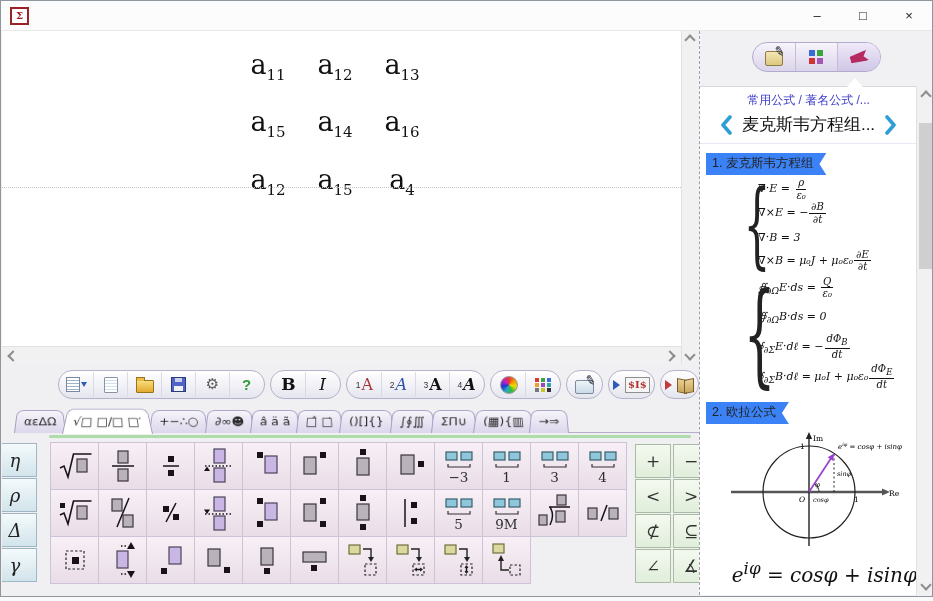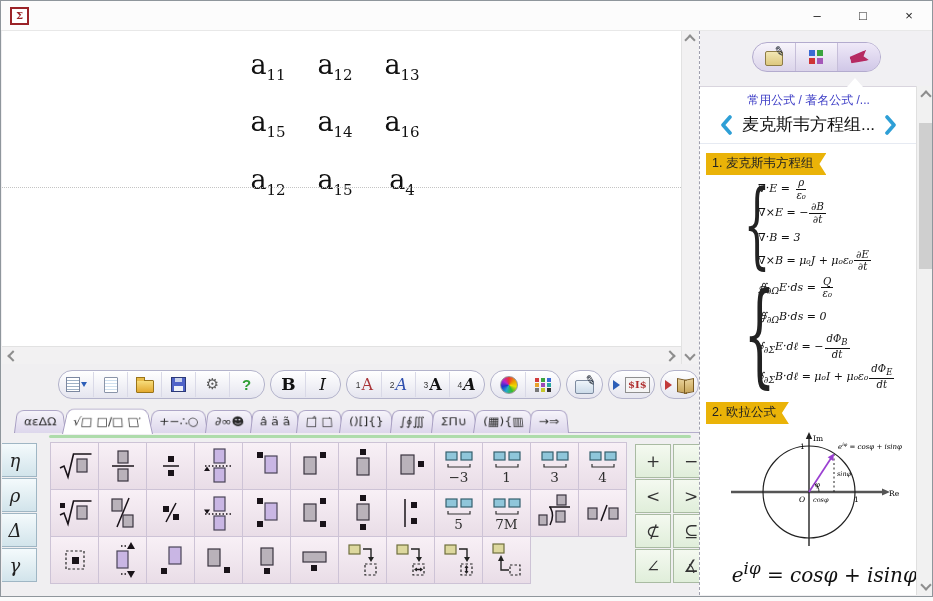--- a/index.html
+++ b/index.html
@@ -104,21 +104,21 @@
   .pscroll{position:absolute;right:0;top:55px;bottom:0;width:17px;background:#f1f1f1;border-left:1px solid #e0e0e0}
   .pscroll .chev{position:absolute;left:5px}
   .pscroll .chev.up{top:6px}
   .pscroll .chev.down{bottom:6px}
   .pthumb{position:absolute;left:2px;right:2px;top:37px;height:146px;background:#cfcfcf}
 
   .breadcrumb{text-align:center;margin-top:6px;font-size:12px;color:#3d3dc6}
   .coll-title-row{display:flex;align-items:center;justify-content:center;gap:9px;margin-top:4px;padding-bottom:7px;border-bottom:1px solid #e6eaf2}
   .coll-title{font-size:17px;color:#111}
   .nav-chev{display:flex;align-items:center}
-  .badge{display:inline-block;margin:9px 0 0 6px;background:#eab308;color:#222;font-size:12.5px;padding:2px 13px 3px 6px;clip-path:polygon(0 0,100% 0,calc(100% - 7px) 50%,100% 100%,0 100%)}
+  .badge{display:inline-block;margin:9px 0 0 6px;background:#3b82f6;color:#222;font-size:12.5px;padding:2px 13px 3px 6px;clip-path:polygon(0 0,100% 0,calc(100% - 7px) 50%,100% 100%,0 100%)}
   .eq-group{display:flex;align-items:center;margin:2px 0 0 44px}
   .brace{font-family:"DejaVu Serif",serif;color:#222;transform:scaleX(.45);transform-origin:center;width:20px;line-height:1;margin-left:-6px;text-align:center}
   .g1 .brace{font-size:94px}
   .g2 .brace{font-size:112px}
   .eq-lines{display:flex;flex-direction:column}
   .eq-sm{font-family:"DejaVu Serif",serif;font-style:italic;font-size:11px;color:#111;line-height:23px;white-space:nowrap}
   .g2 .eq-sm{line-height:26px}
   .frac{display:inline-flex;flex-direction:column;align-items:center;vertical-align:middle;margin:0 1px;font-size:.92em}
   .frac>.fn{border-bottom:1px solid #111;padding:0 2px;line-height:1.15}
   .frac>.fd{padding:0 2px;line-height:1.15}
@@ -431,21 +431,21 @@
               <path d="M8 16v3h22v-3" fill="none" stroke="#333" stroke-width="1.2"></path>
             </svg>
             <div class="sp-label" data-name="spacing-value-label">5</div>
           </div>
           <div class="pal-cell" data-name="palette-cell-spacing-2M">
             <svg data-name="spacing-icon" width="38" height="22" viewBox="0 0 38 22">
               <rect x="6" y="4" width="11" height="8" fill="#8fc6da" stroke="#35606e" stroke-width="1.2"></rect>
               <rect x="21" y="4" width="11" height="8" fill="#8fc6da" stroke="#35606e" stroke-width="1.2"></rect>
               <path d="M8 16v3h22v-3" fill="none" stroke="#333" stroke-width="1.2"></path>
             </svg>
-            <div class="sp-label" data-name="spacing-value-label">7M</div>
+            <div class="sp-label" data-name="spacing-value-label">9M</div>
           </div>
           <div class="pal-cell" data-name="palette-cell-long-division">
             <svg data-name="long-division-icon" width="38" height="38" viewBox="0 0 38 38">
               <rect x="3" y="21" width="8" height="10" fill="#b9b2ba" stroke="#3a3440" stroke-width="1.2"></rect>
               <rect x="21" y="1" width="9" height="10" fill="#b9b2ba" stroke="#3a3440" stroke-width="1.2"></rect>
               <line x1="13" y1="13" x2="34" y2="13" stroke="#191319" stroke-width="1.5"></line>
               <path d="M14 31q5-10 0-18" fill="none" stroke="#191319" stroke-width="1.5"></path>
               <rect x="20" y="17" width="9" height="11" fill="#b9b2ba" stroke="#3a3440" stroke-width="1.2"></rect>
             </svg>
           </div>

